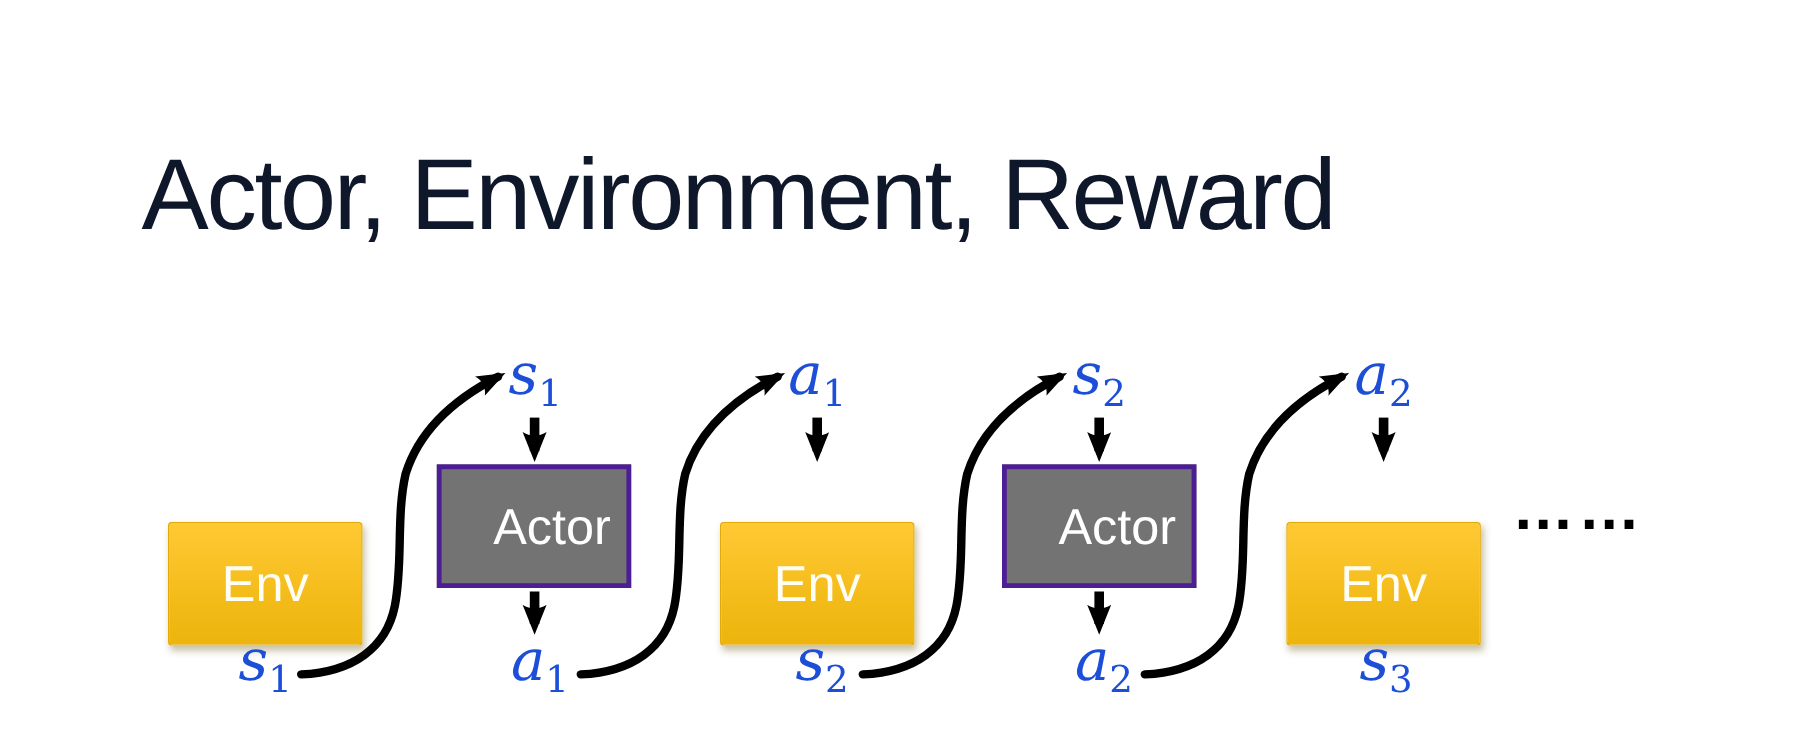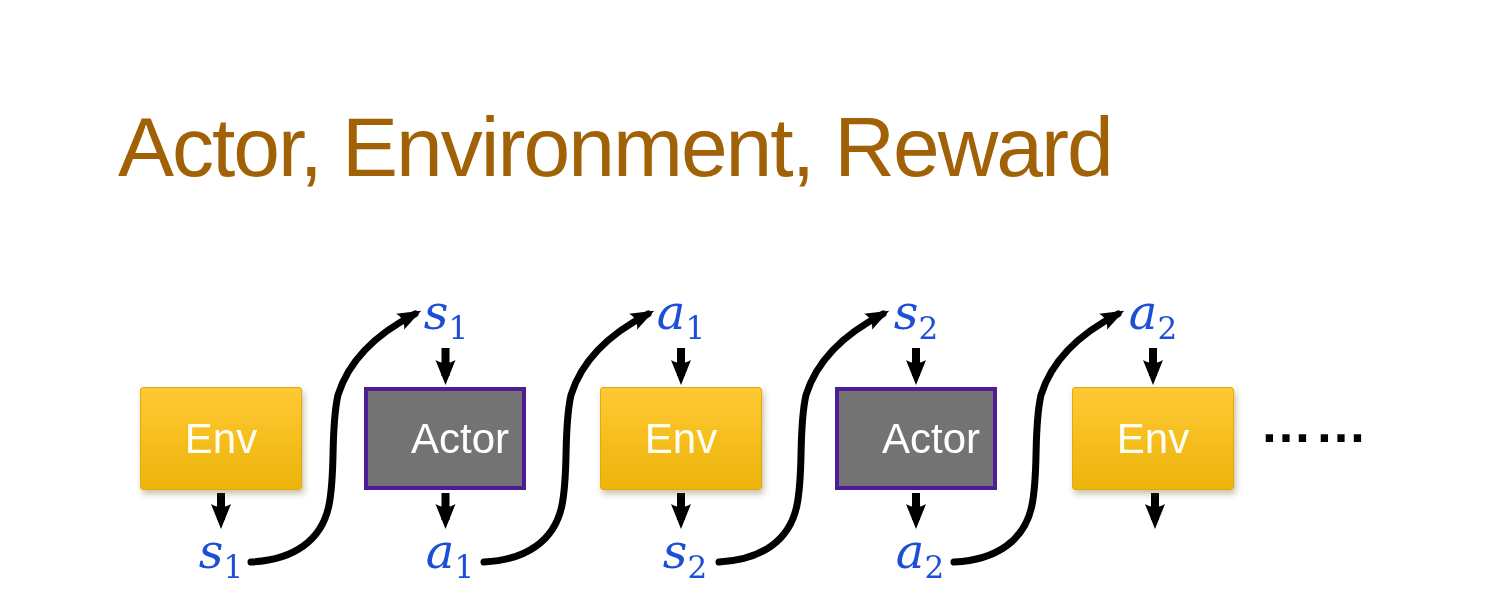--- a/index.html
+++ b/index.html
@@ -5,43 +5,44 @@
   html,body{margin:0;padding:0;background:#ffffff;}
   .slide{
     position:relative;
     width:1500px;height:608px;
     background:#ffffff;
     overflow:hidden;
     font-family:"Liberation Sans", sans-serif;
   }
   .title{
     position:absolute;
-    left:118px;top:105px;
+    left:118px;top:120px;
     font-size:84px;
     font-weight:400;
     letter-spacing:-2px;
-    color:#a16207;
+    color:#0f172a;
     line-height:1.0;
     white-space:nowrap;
   }
   
   .box{
     position:absolute;
     top:387px;
     width:162px;height:103px;
     display:flex;align-items:center;justify-content:center;
     font-size:42px;
     box-sizing:border-box;
   }
   .box.env{
     background:linear-gradient(180deg,#FFC935 0%,#F5BD1C 55%,#ECB40C 100%);
     border:1px solid #E2A90A;
     border-radius:3px;
     box-shadow:2px 4px 6px rgba(100,80,0,0.35);
     color:#FFFEF5;
+    margin-top:48px;
   }
   .box.actor{
     background:#737373;
     border:4px solid #4c1d95;
     color:#FFFFFF;
     padding-left:30px;
   }
   .box.b1{left:140px;}
   .box.b2{left:364px;}
   .box.b3{left:600px;}
@@ -174,16 +175,19 @@
   </div>
   <div class="mlabel row-bottom u2">
     <span class="base">a</span><span class="sub">1</span>
   </div>
   <div class="mlabel row-bottom u3">
     <span class="base">s</span><span class="sub">2</span>
   </div>
   <div class="mlabel row-bottom u4">
     <span class="base">a</span><span class="sub">2</span>
   </div>
+  <div class="mlabel row-bottom u5">
+    <span class="base">s</span><span class="sub">3</span>
+  </div>
 
   <div class="dots">……</div>
 
 </div>
 
 </body></html>

